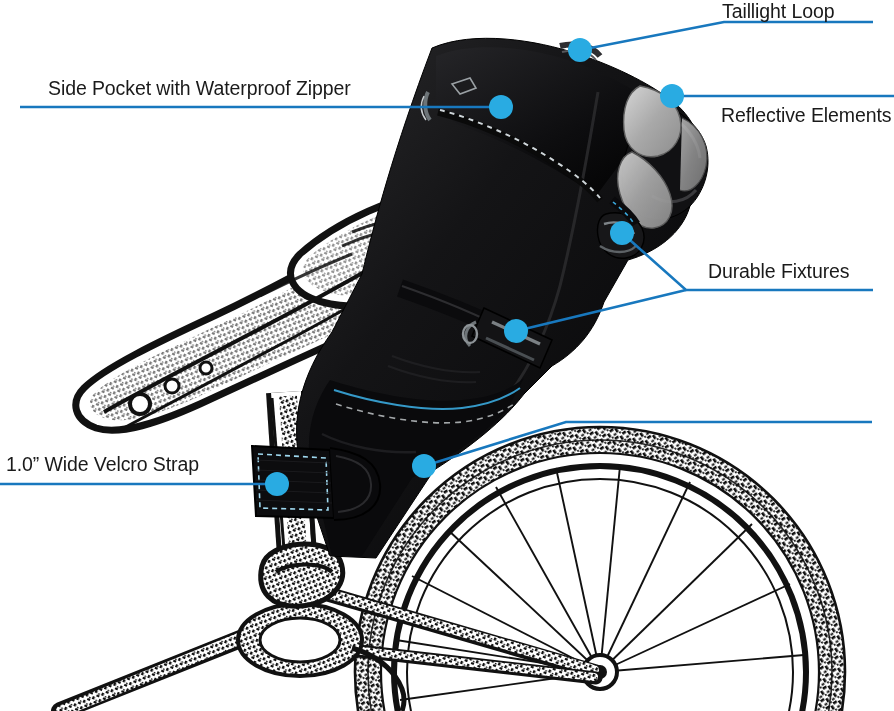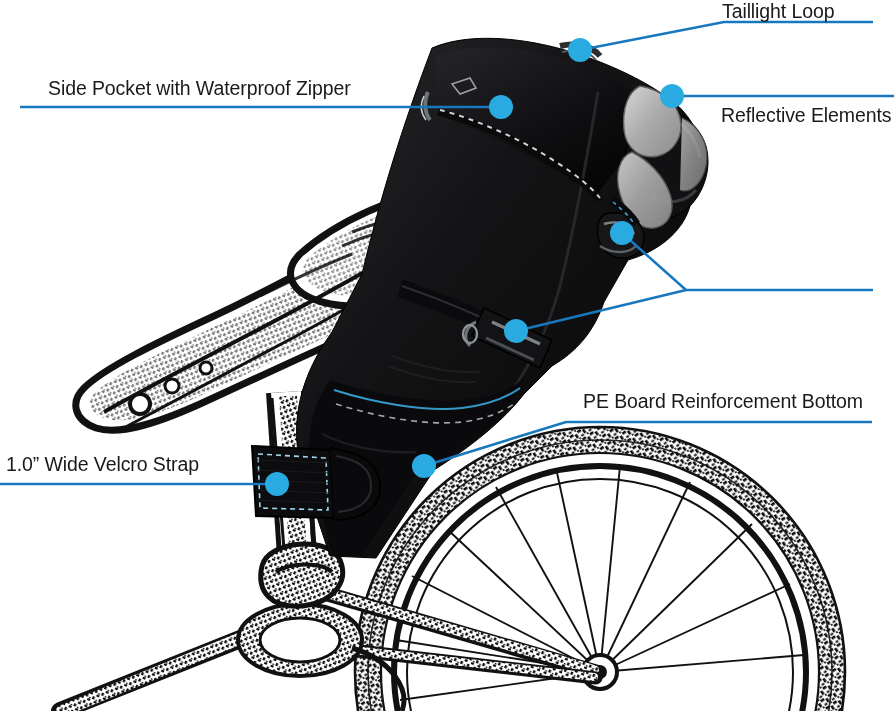--- a/index.html
+++ b/index.html
@@ -296,16 +296,16 @@
       <circle cx="622" cy="233" r="12"></circle>
       <circle cx="516" cy="331" r="12"></circle>
       <circle cx="424" cy="466" r="12"></circle>
       <circle cx="277" cy="484" r="12"></circle>
     </g>
   </svg>
 
   <div class="callout-label lbl-taillight">Taillight Loop</div>
   <div class="callout-label lbl-reflective">Reflective Elements</div>
   <div class="callout-label lbl-sidepocket">Side Pocket with Waterproof Zipper</div>
-  <div class="callout-label lbl-pe">PE Board Reinforcement Bottom</div>
+  <div class="callout-label lbl-durable">Durable Fixtures</div>
   <div class="callout-label lbl-velcro">1.0” Wide Velcro Strap</div>
 
 </div>
 
 </body></html>

